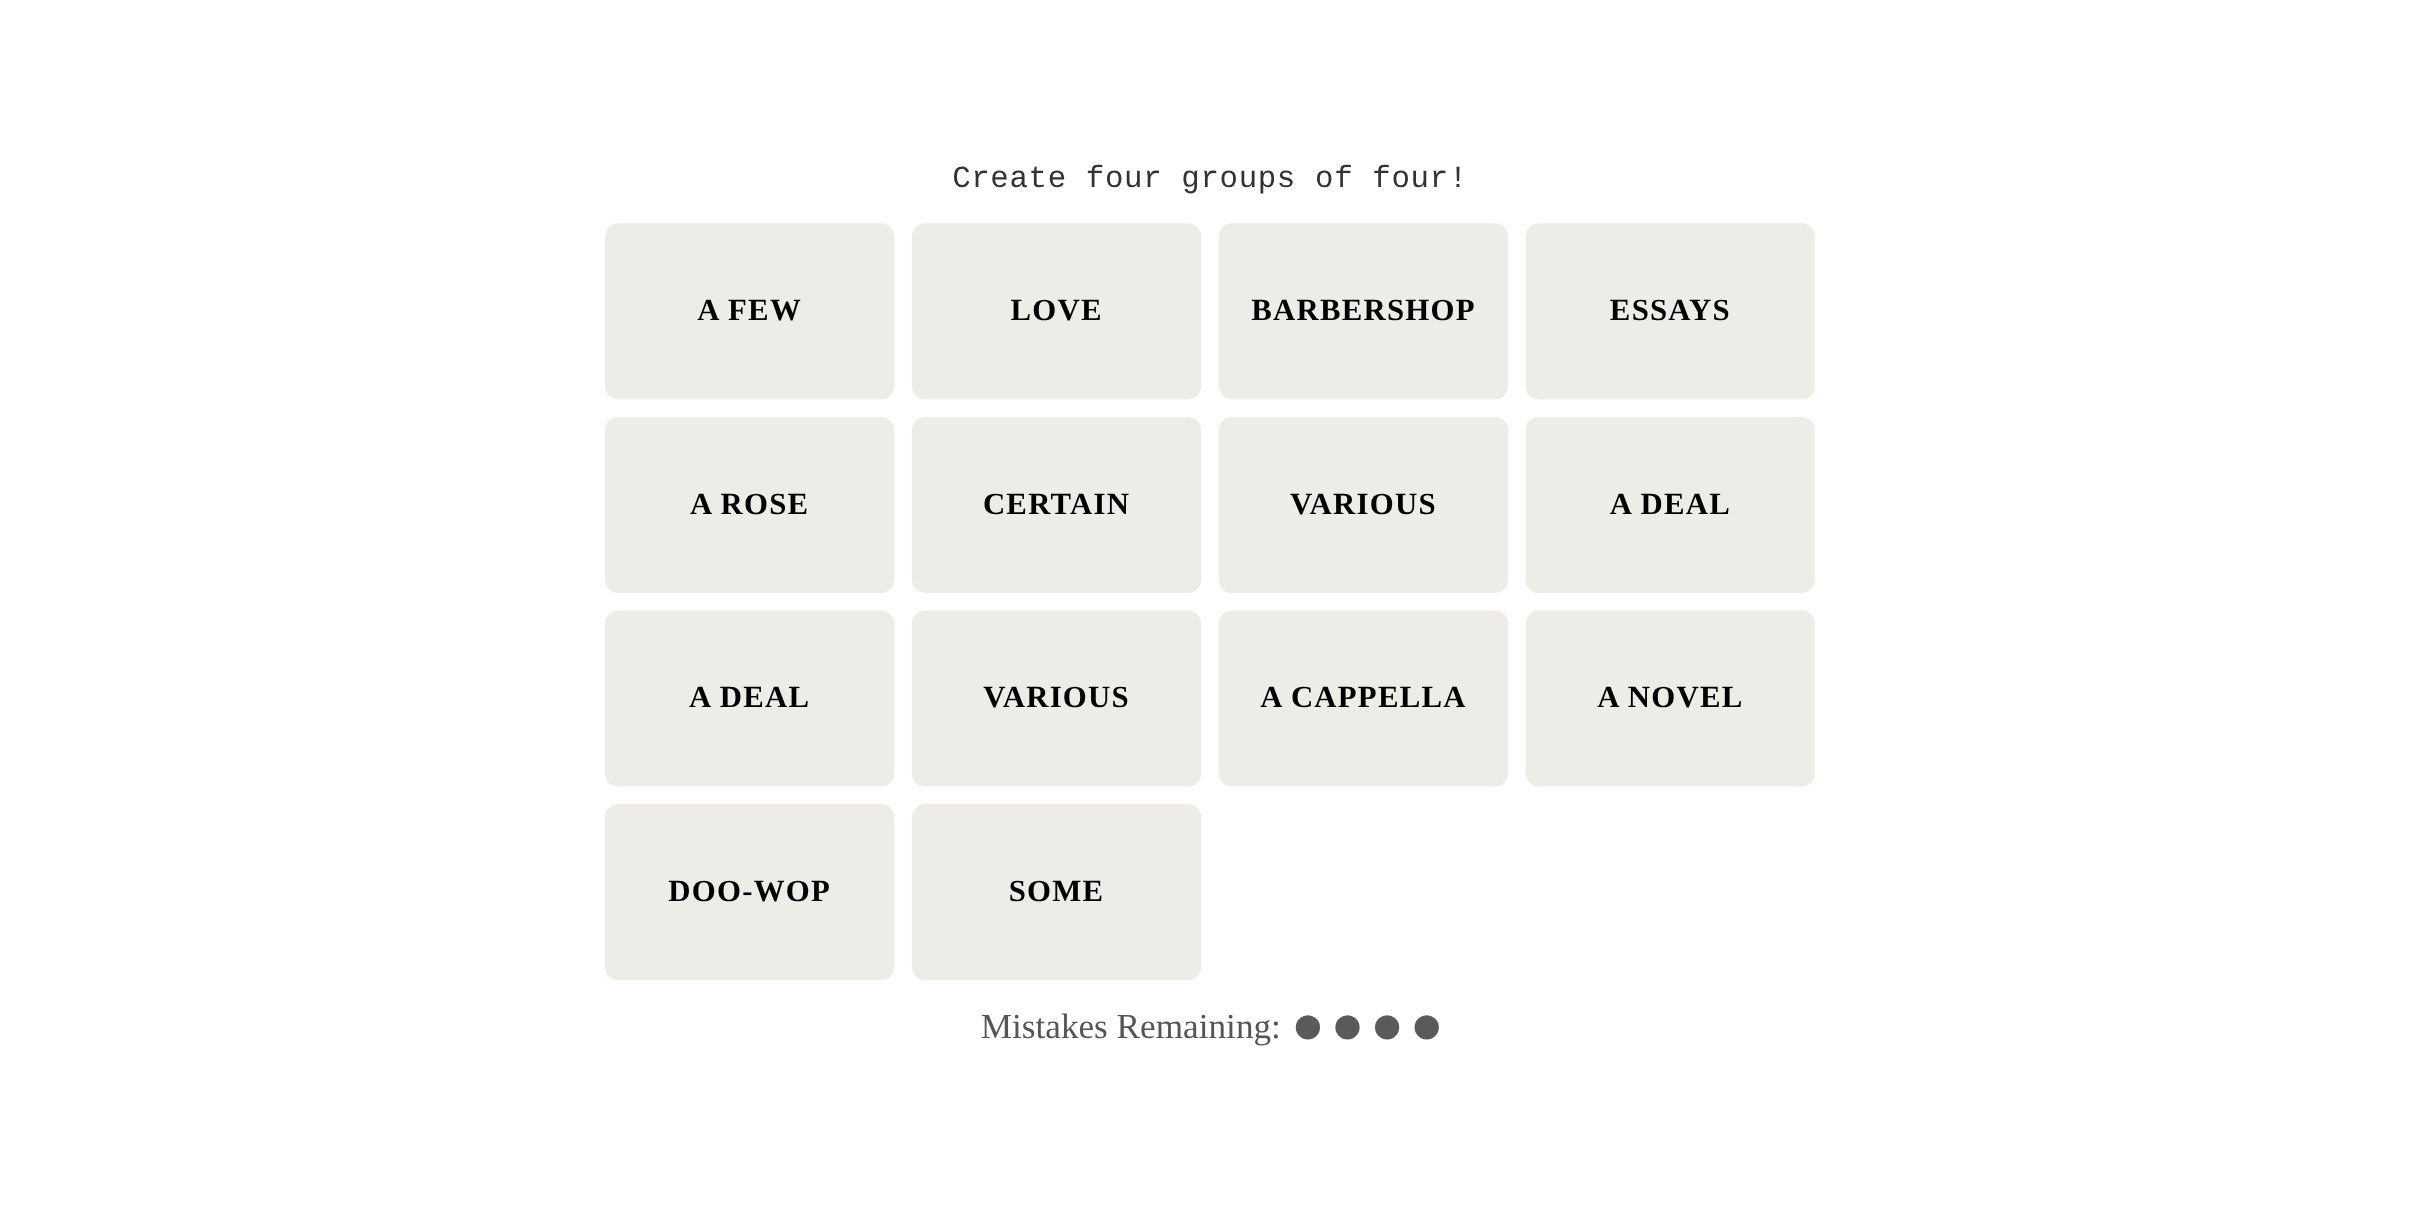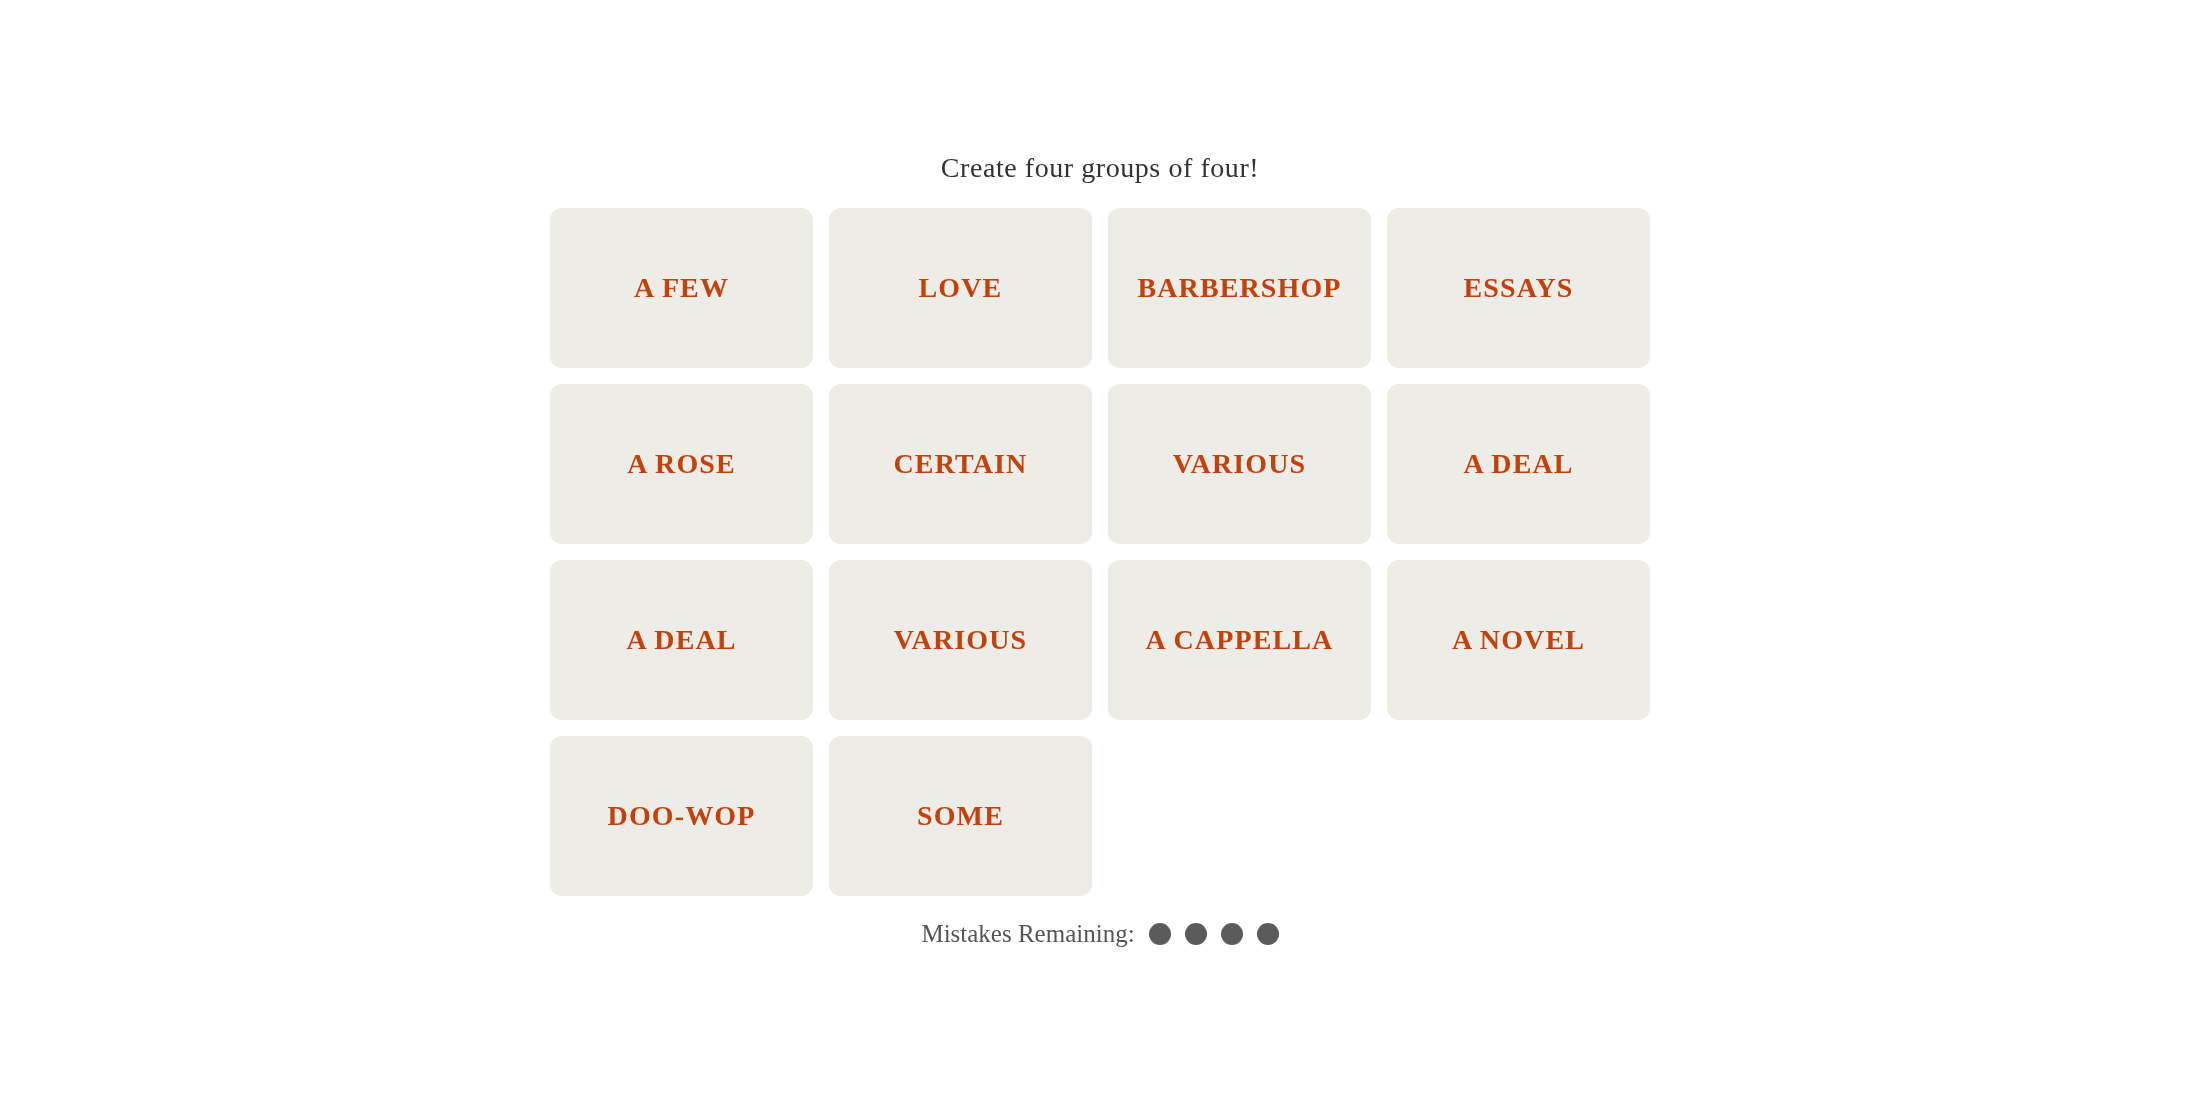--- a/index.html
+++ b/index.html
@@ -23,21 +23,21 @@
       display: flex;
       flex-direction: column;
       align-items: center;
       gap: 24px;
       width: 1100px;
     }
 
     .subtitle {
       font-size: 28px;
       color: #333333;
-      font-family: Liberation Serif, serif;
+      font-family: Liberation Mono, monospace;
       font-weight: 400;
       letter-spacing: 0.02em;
     }
 
     .grid {
       display: grid;
       grid-template-columns: repeat(4, 1fr);
       gap: 16px;
       width: 100%;
     }
@@ -50,31 +50,31 @@
       justify-content: center;
       height: 160px;
       cursor: pointer;
       user-select: none;
       transition: background-color 0.15s ease;
     }
 
     .card-label {
       font-size: 28px;
       font-weight: 800;
-      color: #c2410c;
+      color: #000000;
       text-align: center;
       font-family: 'Georgia', serif;
       letter-spacing: 0.04em;
     }
 
     .mistakes-row {
       display: flex;
       align-items: center;
       gap: 14px;
-      font-size: 25px;
+      font-size: 32px;
       color: #555555;
       font-family: 'Georgia', serif;
     }
 
     .dot {
       width: 22px;
       height: 22px;
       border-radius: 50%;
       background-color: #5a5a5a;
       display: inline-block;

